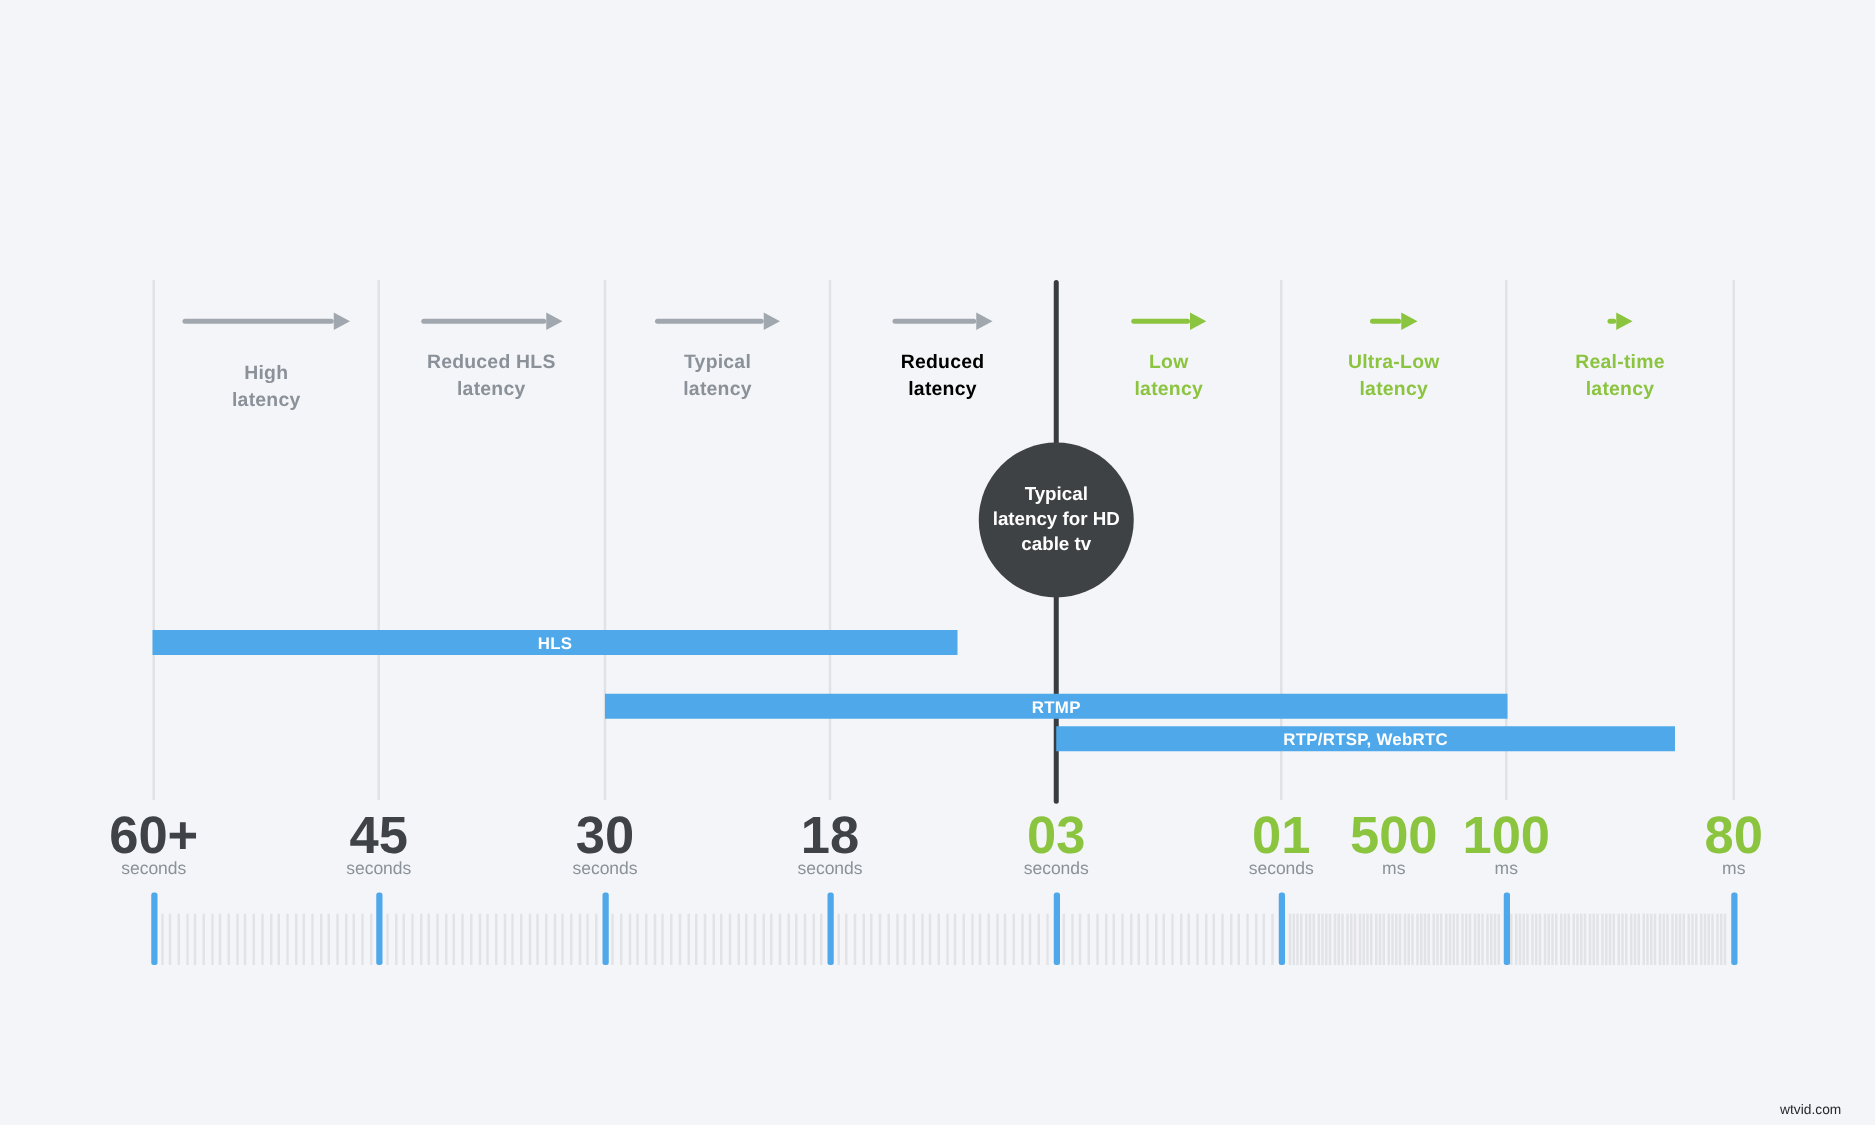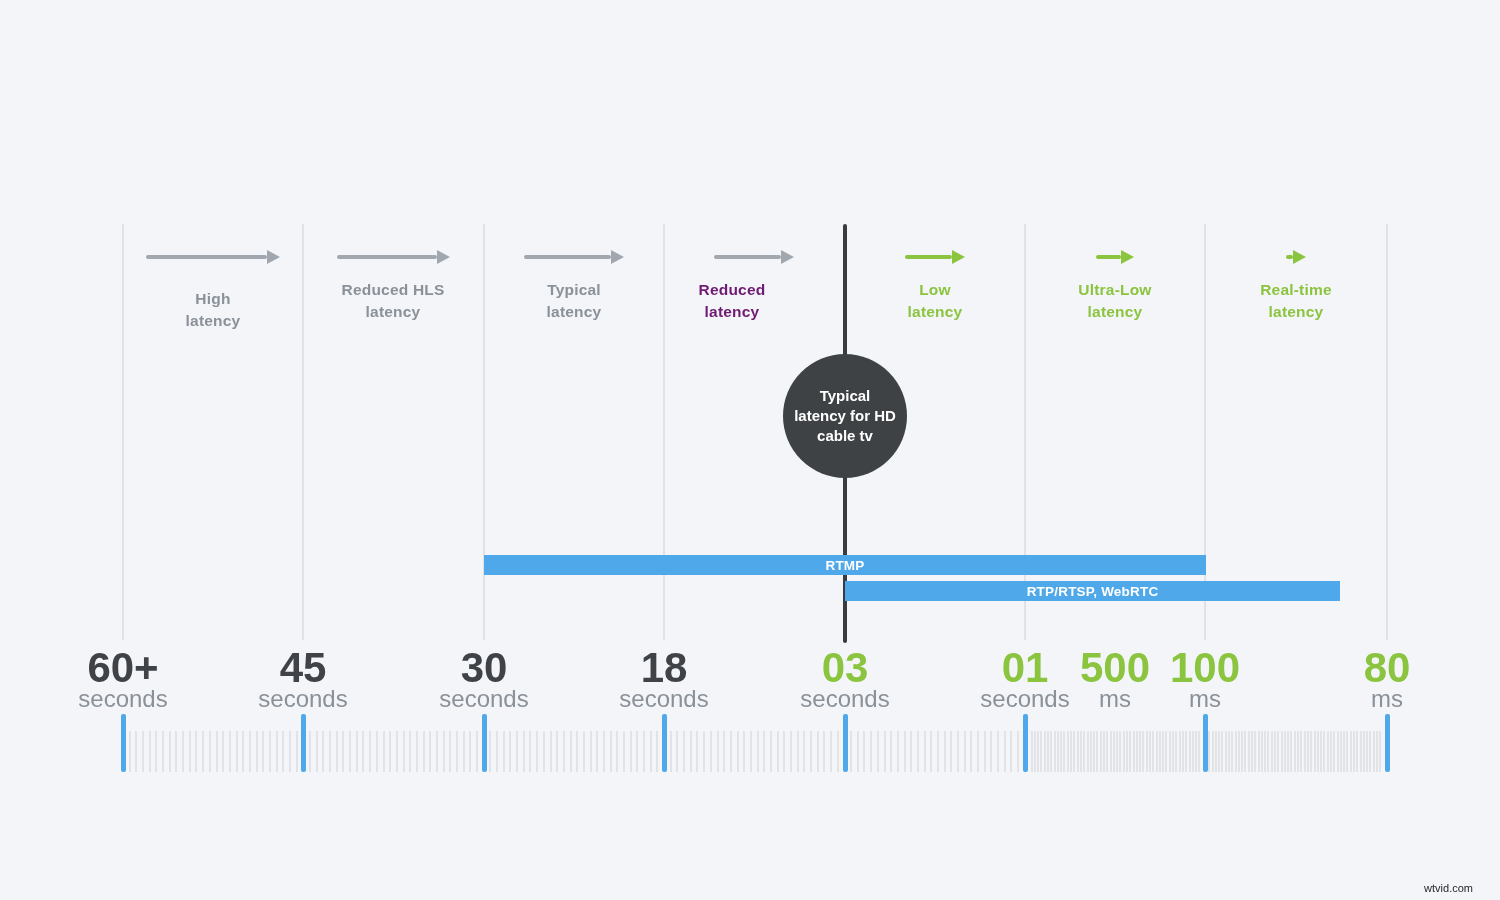--- a/index.html
+++ b/index.html
@@ -18,21 +18,21 @@
               font-size:15.5px;font-weight:700;line-height:1.4;letter-spacing:0.2px;}
   .bar{position:absolute;height:20px;background:var(--blue);color:#fff;
        font-size:13.5px;font-weight:700;display:flex;align-items:center;justify-content:center;
        letter-spacing:0.2px;white-space:nowrap;}
   .circle{position:absolute;border-radius:50%;background:var(--circle);color:#fff;
           display:flex;flex-direction:column;align-items:center;justify-content:center;
           text-align:center;font-size:15px;font-weight:700;line-height:1.35;}
   .axis-num{position:absolute;top:647px;transform:translateX(-50%);
             font-size:42px;font-weight:700;line-height:1;white-space:nowrap;}
   .axis-unit{position:absolute;top:687px;transform:translateX(-50%);
-             font-size:24px;color:var(--gray);line-height:1;white-space:nowrap;}
+             font-size:14px;color:var(--gray);line-height:1;white-space:nowrap;}
   .tick-major{position:absolute;top:714px;height:58px;width:5px;background:var(--blue);border-radius:2px;}
   .tick-minor{position:absolute;top:731px;height:41px;width:2px;background:var(--minor);}
   .watermark{position:absolute;right:27px;bottom:6px;font-size:11px;color:#24282b;}
 </style>
 </head>
 <body>
 
 <div class="stage">
   <div class="canvas" id="canvas">
       <div class="gridline" style="left: 122px; top: 224px; height: 416px;"></div>
@@ -64,21 +64,21 @@
         <div class="head"></div>
       </div>
       <div class="zone-label" style="left: 574px; top: 279px; color: rgb(138, 145, 153);">
         <div>Typical</div>
         <div>latency</div>
       </div>
       <div class="arrow" style="left: 714px; top: 250px; width: 80px; color: rgb(160, 167, 174);">
         <div class="shaft"></div>
         <div class="head"></div>
       </div>
-      <div class="zone-label" style="left: 732px; top: 279px; color: #701a75;">
+      <div class="zone-label" style="left: 754px; top: 279px; color: #000000;">
         <div>Reduced</div>
         <div>latency</div>
       </div>
       <div class="arrow" style="left: 905px; top: 250px; width: 60px; color: rgb(139, 196, 63);">
         <div class="shaft"></div>
         <div class="head"></div>
       </div>
       <div class="zone-label" style="left: 935px; top: 279px; color: rgb(139, 196, 63);">
         <div>Low</div>
         <div>latency</div>
@@ -92,20 +92,21 @@
         <div>latency</div>
       </div>
       <div class="arrow" style="left: 1286px; top: 250px; width: 20px; color: rgb(139, 196, 63);">
         <div class="shaft"></div>
         <div class="head"></div>
       </div>
       <div class="zone-label" style="left: 1296px; top: 279px; color: rgb(139, 196, 63);">
         <div>Real-time</div>
         <div>latency</div>
       </div>
+      <div class="bar" style="left: 122px; top: 504px; width: 644px;">HLS</div>
       <div class="bar" style="left: 845px; top: 581px; width: 495px;">RTP/RTSP, WebRTC</div>
       <div class="bar" style="left: 484px; top: 555px; width: 722px;">RTMP</div>
       <div class="circle" style="left: 783px; top: 354px; width: 124px; height: 124px;">
         <div>Typical</div>
         <div>latency for HD</div>
         <div>cable tv</div>
       </div>
       <div class="axis-num" style="left: 123px; color: rgb(63, 67, 72);">60+</div>
       <div class="axis-unit" style="left: 123px;">seconds</div>
       <div class="tick-major" style="left: 120.5px;"></div>

